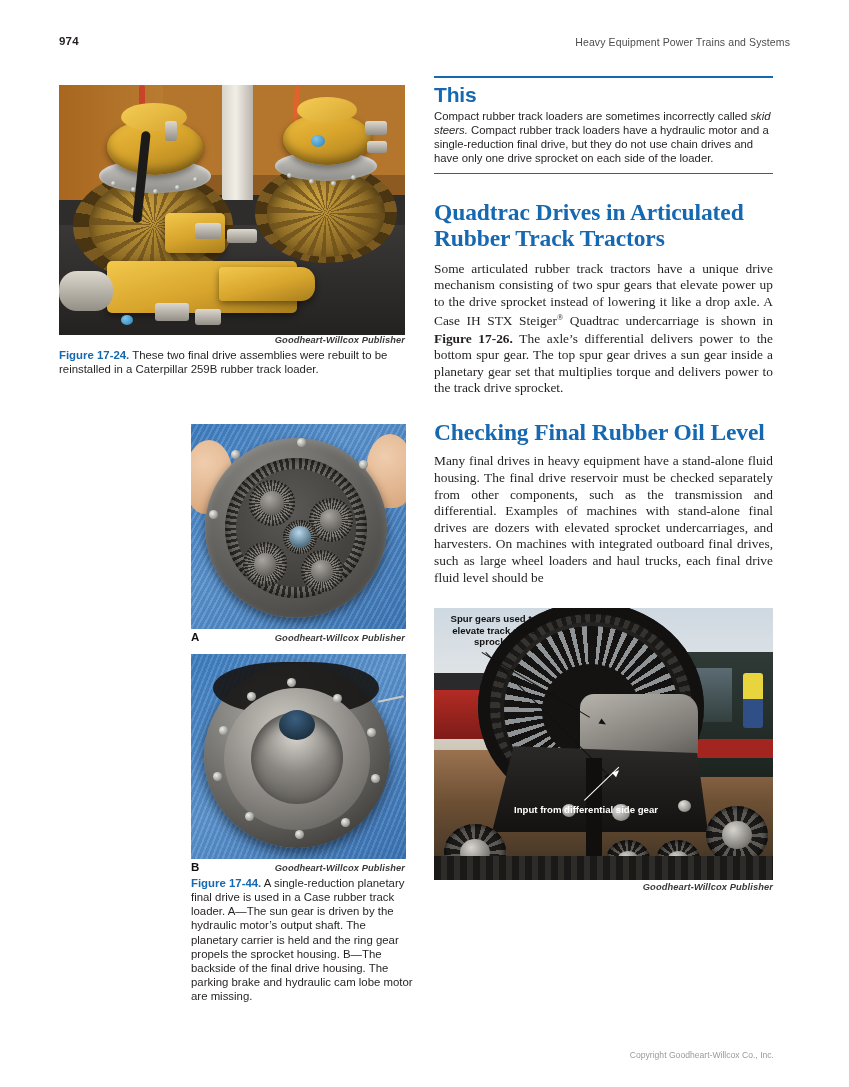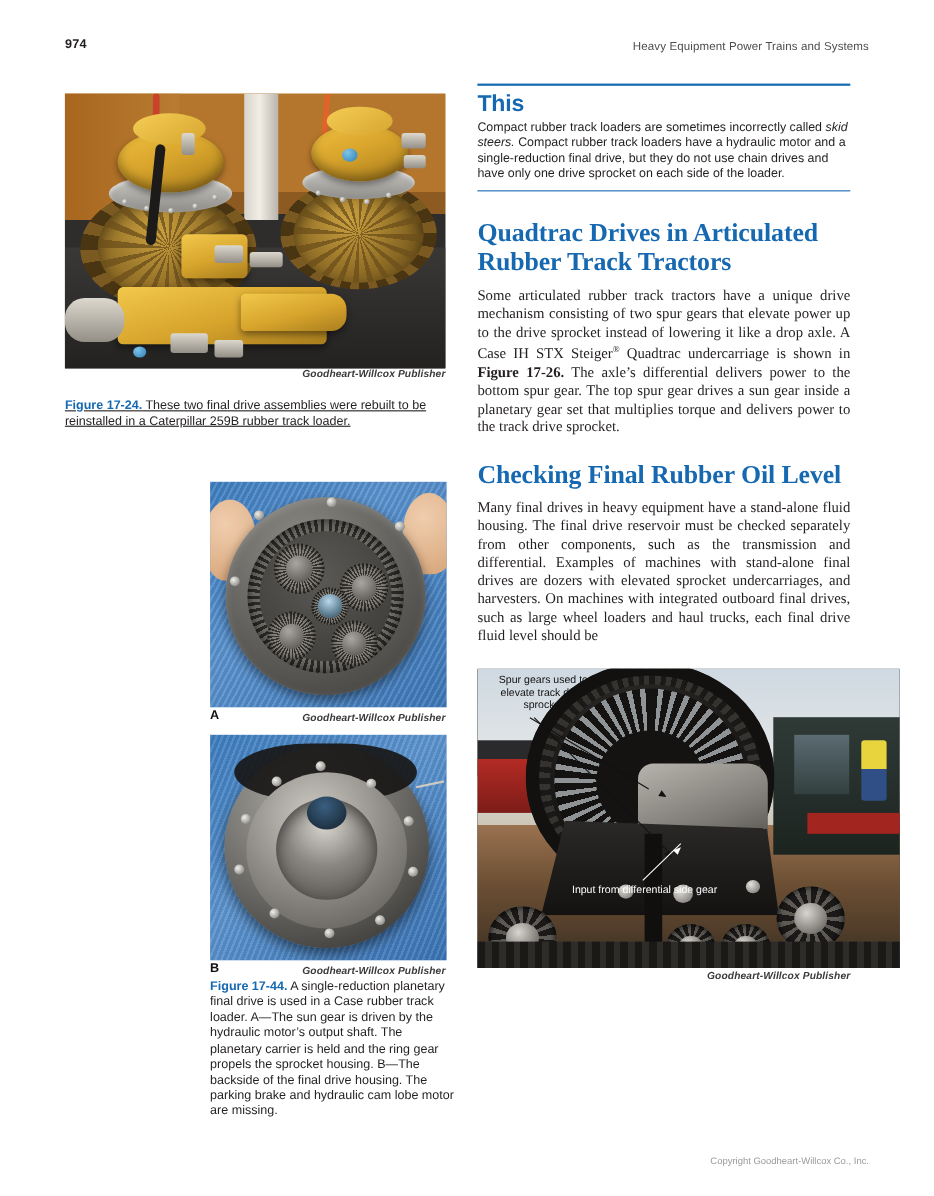--- a/index.html
+++ b/index.html
@@ -33,21 +33,21 @@
   sup{font-size:.62em;vertical-align:super;}
 
   
   .credit{font-size:9.3px;font-style:italic;font-weight:bold;color:#3a3a3a;
           text-align:right;letter-spacing:.1px;}
   .caption{font-size:11.4px;line-height:14.1px;color:#231f20;}
   .caption .fignum{color:#1668b0;font-weight:bold;}
   .panel-letter{font-size:11.5px;font-weight:bold;color:#111;}
   .credit-row{display:flex;align-items:flex-end;justify-content:space-between;}
 
-  .copyright{position:absolute;right:59px;bottom:27px;font-size:8.6px;color:#9a9a9a;text-align:center;}
+  .copyright{position:absolute;right:75px;bottom:27px;font-size:8.6px;color:#9a9a9a;text-align:center;}
 
   
   .ph{position:relative;overflow:hidden;}
   #photo-finaldrives{width:346px;height:250px;
     background:
       linear-gradient(#b4762c 0 36%, #8d5a22 36% 44%, #2f2d2c 44% 100%);}
   #photo-finaldrives .plate{position:absolute;left:0;top:140px;width:100%;height:110px;
     background:linear-gradient(180deg,#3a3837,#232221);}
   #photo-finaldrives .wall-l{position:absolute;left:0;top:0;width:30%;height:46%;
     background:linear-gradient(90deg,#a8661f,#b87c31);}
@@ -128,21 +128,21 @@
     border-radius:50%;
     background:radial-gradient(circle at 48% 26%,#d9d6d0,#8a8782 45%,#4b4945 100%);
     box-shadow:inset 0 6px 14px rgba(0,0,0,.5);}
   #photo-backside .center{position:absolute;left:88px;top:56px;width:36px;height:30px;
     border-radius:50%;
     background:radial-gradient(circle at 45% 30%,#3a5f80,#14202a);}
   #photo-backside .shaftline{position:absolute;right:2px;top:44px;width:26px;height:2px;
     background:#cfcbc4;transform:rotate(-12deg);}
 
   
-  #photo-quadtrac{width:384px;height:272px;background:#2b2a28;}
+  #photo-quadtrac{width:339px;height:272px;background:#2b2a28;font-weight:bold;}
   #photo-quadtrac .sky{position:absolute;left:0;top:0;width:100%;height:52%;
     background:linear-gradient(180deg,#cfd9e2,#e3e6e6 60%,#cdc6b8);}
   #photo-quadtrac .ground{position:absolute;left:0;top:52%;width:100%;height:48%;
     background:linear-gradient(180deg,#9a7250,#6d5034 40%,#3a2e22);}
   #photo-quadtrac .red-l{position:absolute;left:0;top:30%;width:26%;height:18%;
     background:linear-gradient(180deg,#b32b24,#7d1c18);}
   #photo-quadtrac .tarp{position:absolute;left:0;top:24%;width:22%;height:12%;
     background:#2a2a2c;}
   #photo-quadtrac .tractor{position:absolute;right:0;top:16%;width:30%;height:46%;
     background:linear-gradient(180deg,#2f3a36,#1c2420);}
@@ -239,21 +239,21 @@
     <div class="fitting" style="left:136px;top:138px;width:26px;height:16px;"></div>
     <div class="fitting" style="left:168px;top:144px;width:30px;height:14px;"></div>
     <div class="valveblk" style="left:48px;top:176px;width:190px;height:52px;"></div>
     <div class="valveblk" style="left:160px;top:182px;width:96px;height:34px;border-radius:4px 14px 14px 4px;"></div>
     <div class="fitting" style="left:96px;top:218px;width:34px;height:18px;"></div>
     <div class="fitting" style="left:136px;top:224px;width:26px;height:16px;"></div>
     <div class="bluecap" style="left:62px;top:230px;width:12px;height:10px;"></div>
     <div class="fitting" style="left:0px;top:186px;width:54px;height:40px;border-radius:18px;"></div>
   </div>
   <div class="credit">Goodheart-Willcox Publisher</div>
-  <div class="caption" style="margin-top:17px;text-decoration:underline;">
+  <div class="caption" style="margin-top:3px;">
     <span class="fignum">Figure 17-24.</span><span> These two final drive assemblies were rebuilt to be reinstalled in a Caterpillar 259B rubber track loader.</span>
   </div>
 
   <div style="margin-top:48px;margin-left:132px;">
     <div class="ph" id="photo-planetary">
       <div class="cloth"></div>
       <div class="hand" style="left:-6px;top:16px;width:48px;height:74px;"></div>
       <div class="hand" style="right:-8px;top:10px;width:48px;height:74px;"></div>
       <div class="housing"></div>
       <div class="ring"></div>

